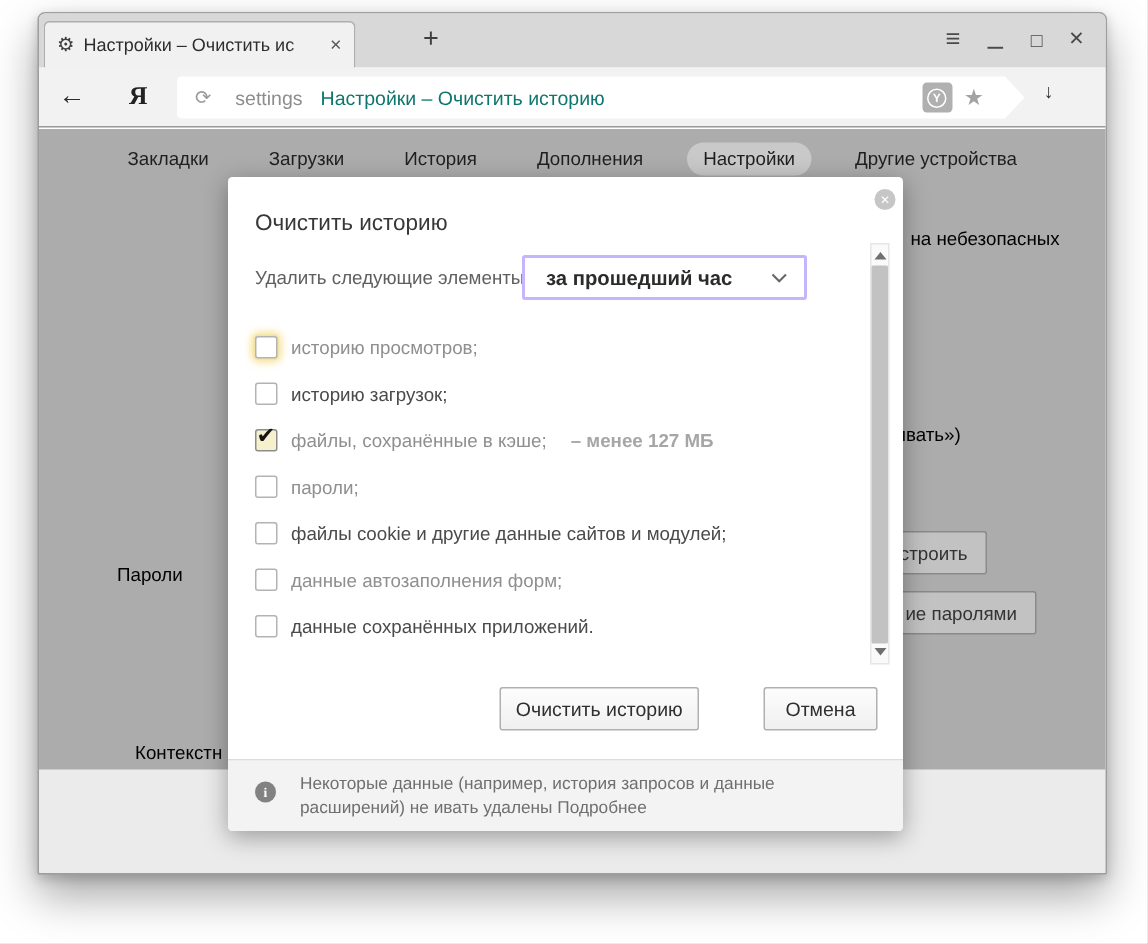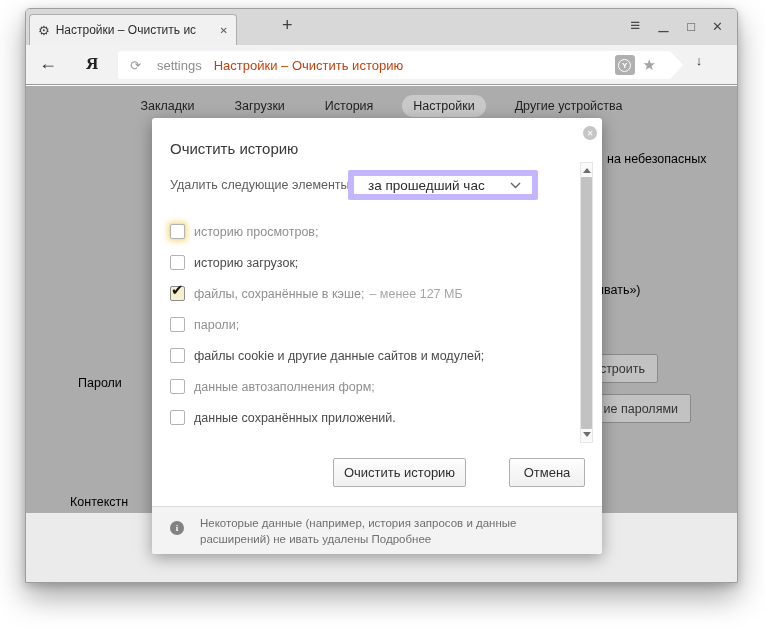--- a/index.html
+++ b/index.html
@@ -31,21 +31,21 @@
   .addressbar { position:relative; height:40px; background:#f2f2f2; border-bottom:1px solid #9a9a9a; }
   .back-arrow { position:absolute; left:13px; top:8px; font-size:18px; font-weight:bold; color:#2d2d2d; }
   .ybrand { position:absolute; left:60px; top:9px; font-family:"Liberation Serif","DejaVu Serif",serif;
             font-size:17px; font-weight:bold; color:#222; }
   .url-field { position:absolute; left:92px; top:6px; width:552px; height:28px; background:#fff;
                border-radius:3px 0 0 3px; display:flex; align-items:center; }
   .field-arrow { position:absolute; left:644px; top:6px; width:13px; height:28px; background:#fff;
                  clip-path:polygon(0 0,100% 50%,0 100%); }
   .refresh { font-size:13px; color:#9a9a9a; margin-left:12px; }
   .url-prefix { font-size:13px; color:#8d8d8d; margin-left:16px; }
-  .url-title { font-size:13px; color:#c2410c; margin-left:12px; white-space:nowrap; }
+  .url-title { font-size:13px; color:#0f766e; margin-left:12px; white-space:nowrap; }
   .field-spacer { flex:1; }
   .protect-badge { width:20px; height:20px; background:#b0b0b0; border-radius:3px; margin-right:8px;
                    display:flex; align-items:center; justify-content:center; }
   .protect-circle { width:13px; height:13px; border:1.5px solid #fff; border-radius:50%;
                     display:flex; align-items:center; justify-content:center;
                     font-size:8px; font-weight:bold; color:#fff; }
   .fav-star { font-size:15px; color:#a3a3a3; margin-right:14px; }
   .dl-icon { position:absolute; left:666px; top:9px; width:14px; text-align:center; }
   .dl-icon .arr { font-size:13px; font-weight:bold; color:#2f2f2f; line-height:13px; display:block; }
   .dl-icon .bar { width:12px; height:2px; background:#2f2f2f; margin:1px auto 0; }
@@ -65,35 +65,35 @@
 
   
   .dialog { position:absolute; left:126px; top:109px; width:450px; height:436px; background:#fff;
             border-radius:3px; box-shadow:0 4px 16px rgba(0,0,0,.35); z-index:10; }
   .dlg-close { position:absolute; right:5px; top:8px; width:14px; height:14px; border-radius:50%;
                background:#c6c6c6; color:#fff; font-size:8px; font-weight:bold;
                display:flex; align-items:center; justify-content:center; }
   .dlg-title { position:absolute; left:18px; top:22px; font-size:15px; color:#383838; }
   .period-label { position:absolute; left:18px; top:60px; font-size:12.5px; color:#5f5f5f; }
   .period-select { position:absolute; left:196px; top:52px; width:190px; height:30px; background:#fff;
-                   border:6px solid #c4b5fd; border-radius:2px; display:flex; align-items:center; }
+                   border:2px solid #c4b5fd; border-radius:2px; display:flex; align-items:center;font-weight:bold; }
   .period-value { font-size:13.5px; color:#2b2b2b; margin-left:14px; flex:1; }
   .period-chevron { margin-right:11px; display:flex; }
 
   .cb-list { position:absolute; left:18px; top:98px; width:390px; }
   .cb-row { height:31px; display:flex; align-items:center; }
   .cb { width:15px; height:15px; background:#fff; border:1px solid #b3b3b3; border-radius:2px;
         margin-right:9px; position:relative; flex:0 0 15px; }
   .cb.focused { box-shadow:0 0 0 1px #f3e3a4, 0 0 6px 2px rgba(240,195,40,.6); }
   .cb.checked { background:#f7f0cd; border-color:#8d8d8d; }
   .cb.checked::after { content:"\2714"; position:absolute; left:0px; top:-6px; font-size:15px;
                        font-weight:bold; color:#141414; }
   .cb-label { font-size:12.5px; color:#4a4a4a; white-space:nowrap; }
   .cb-row.muted .cb-label { color:#8f8f8f; }
-  .cb-suffix { font-size:12.5px; color:#a6a6a6; margin-left:5px; white-space:nowrap; }
+  .cb-suffix { font-size:12.5px; color:#a6a6a6; margin-left:16px; white-space:nowrap;font-weight:bold; }
 
   .dlg-scrollbar { position:absolute; left:428px; top:44px; width:13px; height:281px;
                    background:#fafafa; border:1px solid #e6e6e6; }
   .sb-up   { position:absolute; top:5px; left:2px; width:0; height:0;
              border-left:4px solid transparent; border-right:4px solid transparent; border-bottom:5px solid #6f6f6f; }
   .sb-down { position:absolute; bottom:5px; left:2px; width:0; height:0;
              border-left:4px solid transparent; border-right:4px solid transparent; border-top:5px solid #6f6f6f; }
   .sb-thumb{ position:absolute; top:14px; left:0px; width:11px; height:252px; background:#c2c2c2; border-radius:1px; }
 
   .dlg-btn { position:absolute; top:340px; height:29px; border:1px solid #b0b0b0; border-radius:2px;
@@ -149,30 +149,31 @@
       <span class="bar"></span>
     </div>
   </div>
 
   <div class="content" data-name="page-content-dimmed">
     <div class="content-light" data-name="page-footer-band"></div>
     <div class="nav" data-name="settings-nav">
         <span class="nav-item" data-name="nav-item-link">Закладки</span>
         <span class="nav-item" data-name="nav-item-link">Загрузки</span>
         <span class="nav-item" data-name="nav-item-link">История</span>
+        <span class="nav-item" data-name="nav-item-link">Дополнения</span>
         <span class="nav-item active" data-name="nav-item-active">Настройки</span>
         <span class="nav-item" data-name="nav-item-link">Другие устройства</span>
       </div>
 
     <div class="bg-frag" style="left:581px; top:66px;" data-name="bg-text-unsafe-sites">на небезопасных</div>
     <div class="bg-frag" style="left:571px; top:197px;" data-name="bg-text-fragment">ивать»)</div>
     <div class="bg-frag" style="left:52px;  top:266px;margin-top:24px;" data-name="bg-passwords-label">Пароли</div>
     <div class="bg-btn" style="left:535px; top:268px; width:97px;" data-name="bg-configure-button">строить</div>
     <div class="bg-btn" style="left:515px; top:308px; width:150px;" data-name="bg-manage-passwords-button">ие паролями</div>
-    <div class="bg-frag" style="left:44px;  top:409px;" data-name="bg-context-label">Контекстн</div>
+    <div class="bg-frag" style="left:64px;  top:409px;" data-name="bg-context-label">Контекстн</div>
   </div>
 
   <div class="dialog" data-name="clear-history-dialog">
     <div class="dlg-close" data-name="dialog-close-icon">✕</div>
     <div class="dlg-title" data-name="dialog-title">Очистить историю</div>
     <div class="period-label" data-name="period-label">Удалить следующие элементы:</div>
     <div class="period-select" data-name="period-select">
       <span class="period-value" data-name="period-value">за прошедший час</span>
       <span class="period-chevron" data-name="chevron-down-icon">
         <svg width="11" height="7" viewBox="0 0 11 7">

